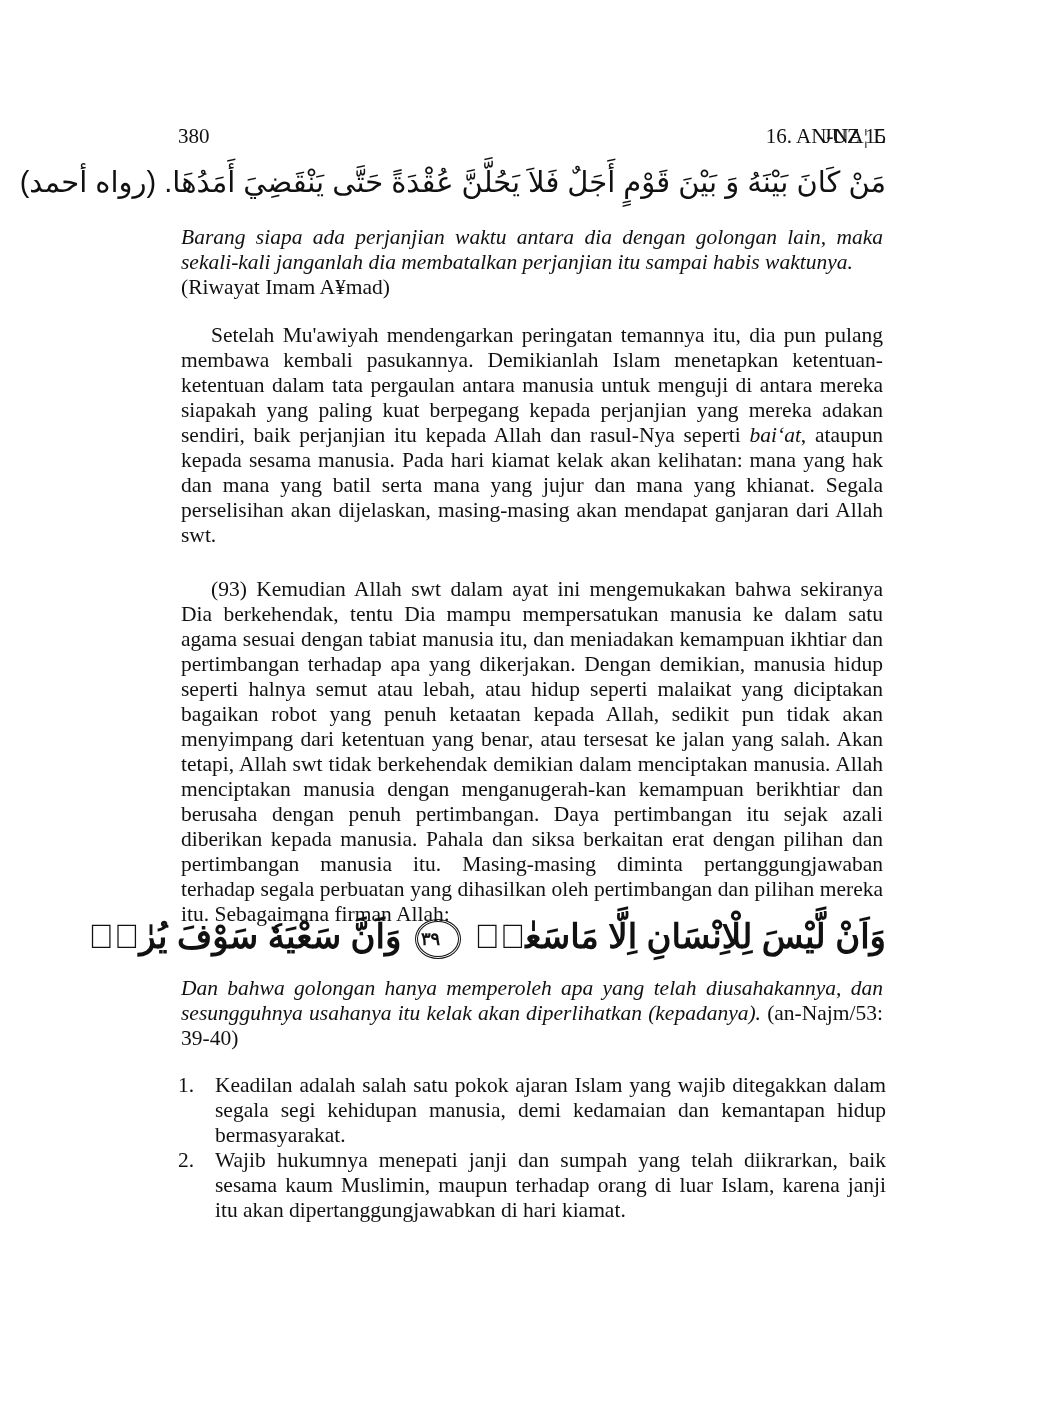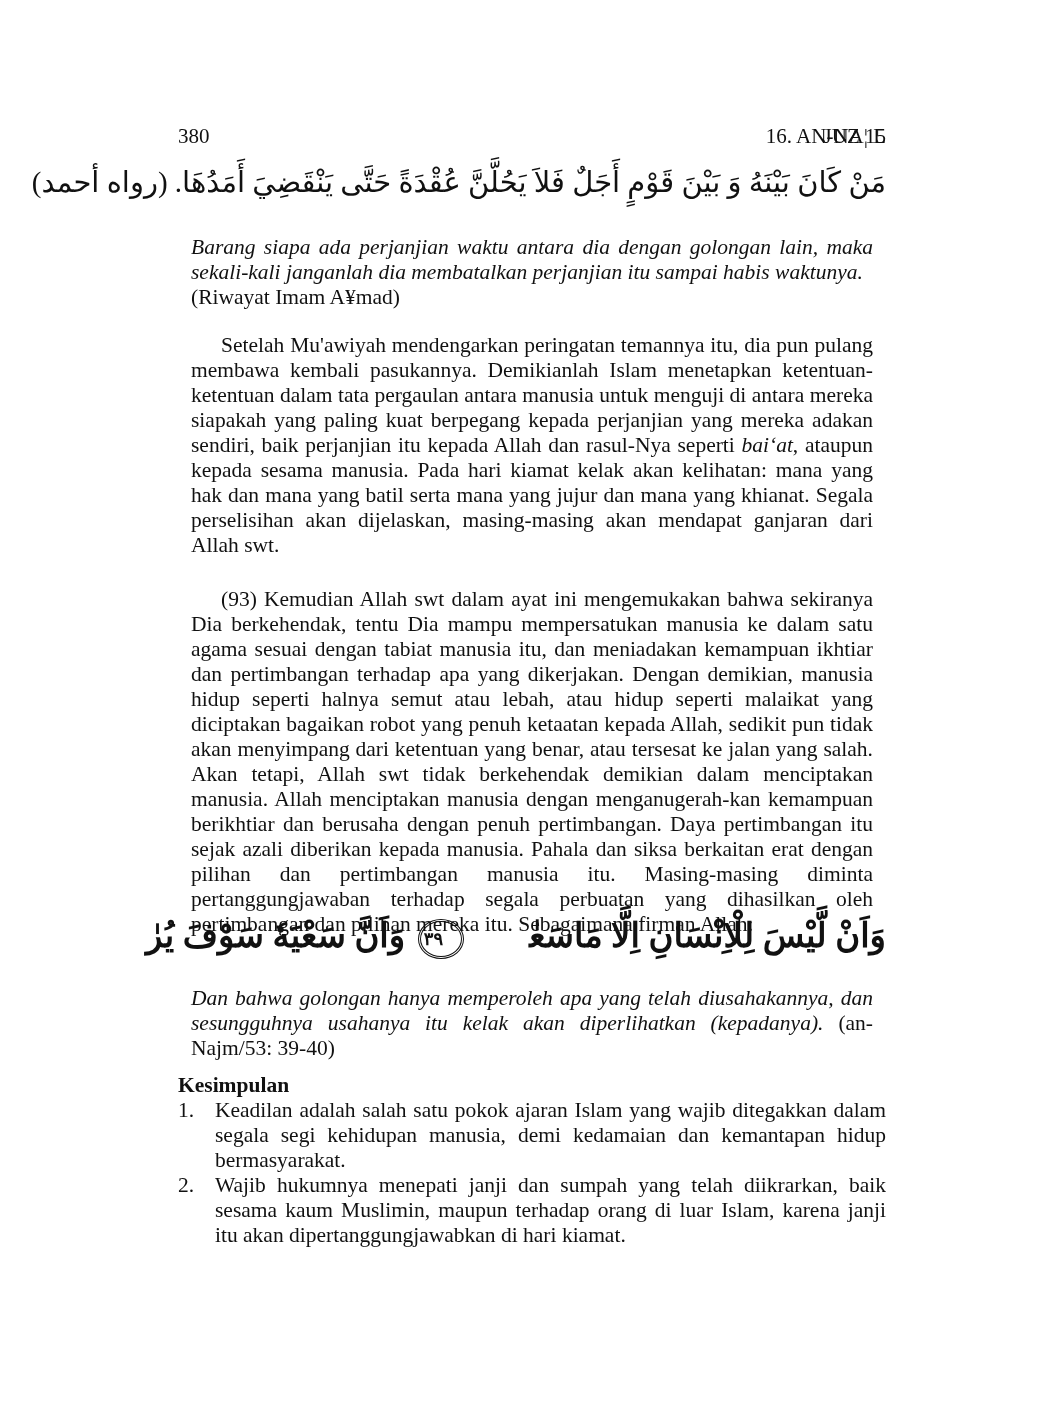--- a/index.html
+++ b/index.html
@@ -30,21 +30,21 @@
       font-size: 21px;
       line-height: 30px;
       margin-top: 47px;
     }
     .running-header .pg { position: absolute; left: 0; }
     .running-header .ttl { position: absolute; left: 0; width: 708px; text-align: right; }
     .running-header .juz { position: absolute; right: 0; }
 
     .arabic {
       direction: rtl;
-      font-family: Liberation Serif, serif;
+      font-family: Liberation Sans, sans-serif;
       color: #111;
       white-space: nowrap;
     }
     .hadith-arabic {
       position: absolute;
       top: 160px;
       right: 0;
       width: 708px;
       text-align: right;
       font-size: 29px;
@@ -76,21 +76,21 @@
     }
 
     .block {
       position: absolute;
       left: 0;
       width: 708px;
       font-size: 21.5px;
       line-height: 25px;
       text-align: justify;
     }
-    .block p { margin: 13px; }
+    .block p { margin: 3px; }
     .indent { text-indent: 30px; }
     .italic { font-style: italic; }
 
     .translation-1 { top: 222px; }
     .para-1 { top: 320px; }
     .para-2 { top: 574px; }
     .translation-2 { top: 973px; }
 
     .conclusion {
       position: absolute;
@@ -156,21 +156,20 @@
     <span class="ayah-marker">٣٩</span>
     <span>وَاَنَّ سَعْيَهٗ سَوْفَ يُرٰىۖ</span>
     
   </div>
 
   <div class="block translation-2">
     <p><span class="italic">Dan bahwa golongan hanya memperoleh apa yang telah diusahakannya, dan sesungguhnya usahanya itu kelak akan diperlihatkan (kepadanya).</span> <span>(an-Najm/53: 39-40)</span></p>
   </div>
 
   <div class="conclusion">
-    <h3>Kesimpulan</h3>
     <ol>
       <li>
         <span class="num">1.</span>
         <span>Keadilan adalah salah satu pokok ajaran Islam yang wajib ditegakkan dalam segala segi kehidupan manusia, demi kedamaian dan kemantapan hidup bermasyarakat.</span>
       </li>
       <li>
         <span class="num">2.</span>
         <span>Wajib hukumnya menepati janji dan sumpah yang telah diikrarkan, baik sesama kaum Muslimin, maupun terhadap orang di luar Islam, karena janji itu akan dipertanggungjawabkan di hari kiamat.</span>
       </li>
     </ol>

